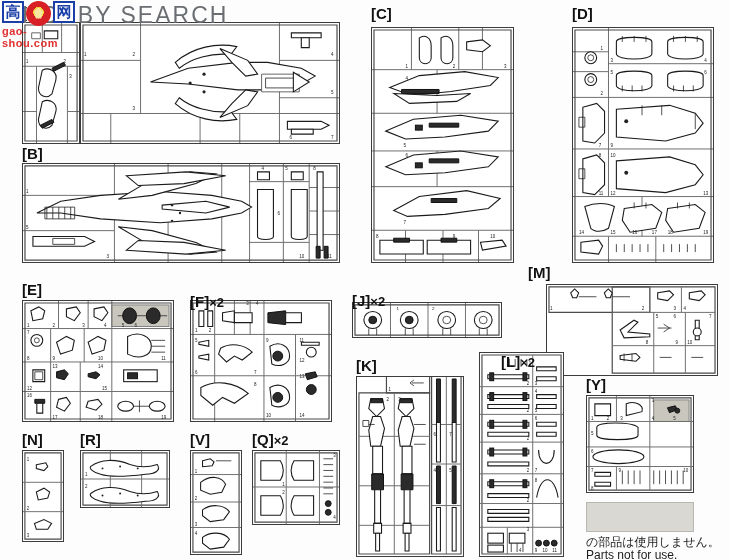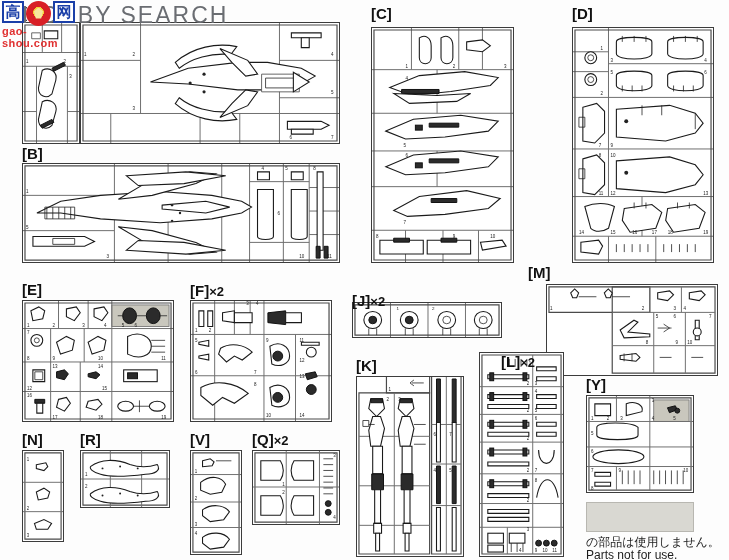--- a/index.html
+++ b/index.html
@@ -430,21 +430,21 @@
       <text class="num" x="30" y="68">13</text>
       <text class="num" x="76" y="68">14</text>
       <text class="num" x="80" y="90">15</text>
       <text class="num" x="4" y="98">16</text>
       <text class="num" x="30" y="120">17</text>
       <text class="num" x="76" y="120">18</text>
       <text class="num" x="140" y="120">19</text>
     </svg>
   </div>
 
-  <div class="sprue-label" style="left:190px; top:282px;">
+  <div class="sprue-label" style="left:190px; top:293px;">
     <span>[F]</span><span class="mult">×2</span>
   </div>
   <div class="sprue" style="left:190px; top:300px; width:142px; height:122px;">
     <svg viewBox="0 0 142 122" preserveAspectRatio="none">
       <g class="cell-line">
         <path d="M0 34 H142 M0 76 H142"></path>
         <path d="M24 0 V122 M60 0 V34 M74 0 V122 M106 34 V122 M44 0 V34"></path>
       </g>
       <g class="runner">
           <path d="M2 2 H140 V120 H2 Z"></path>

